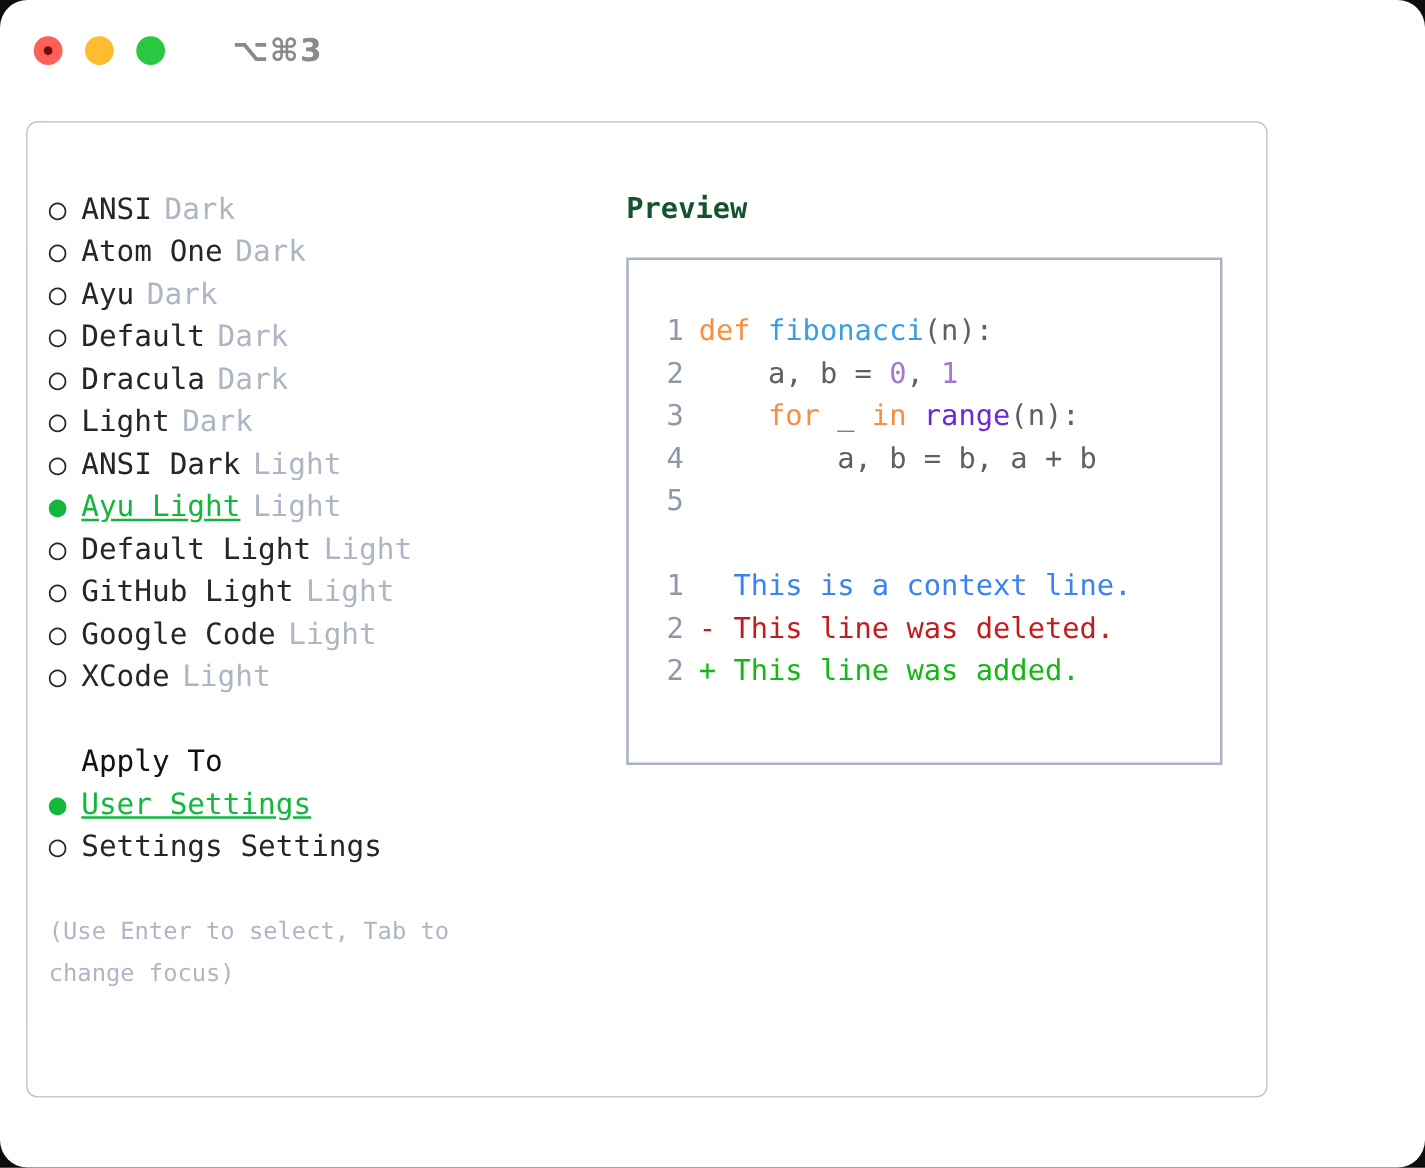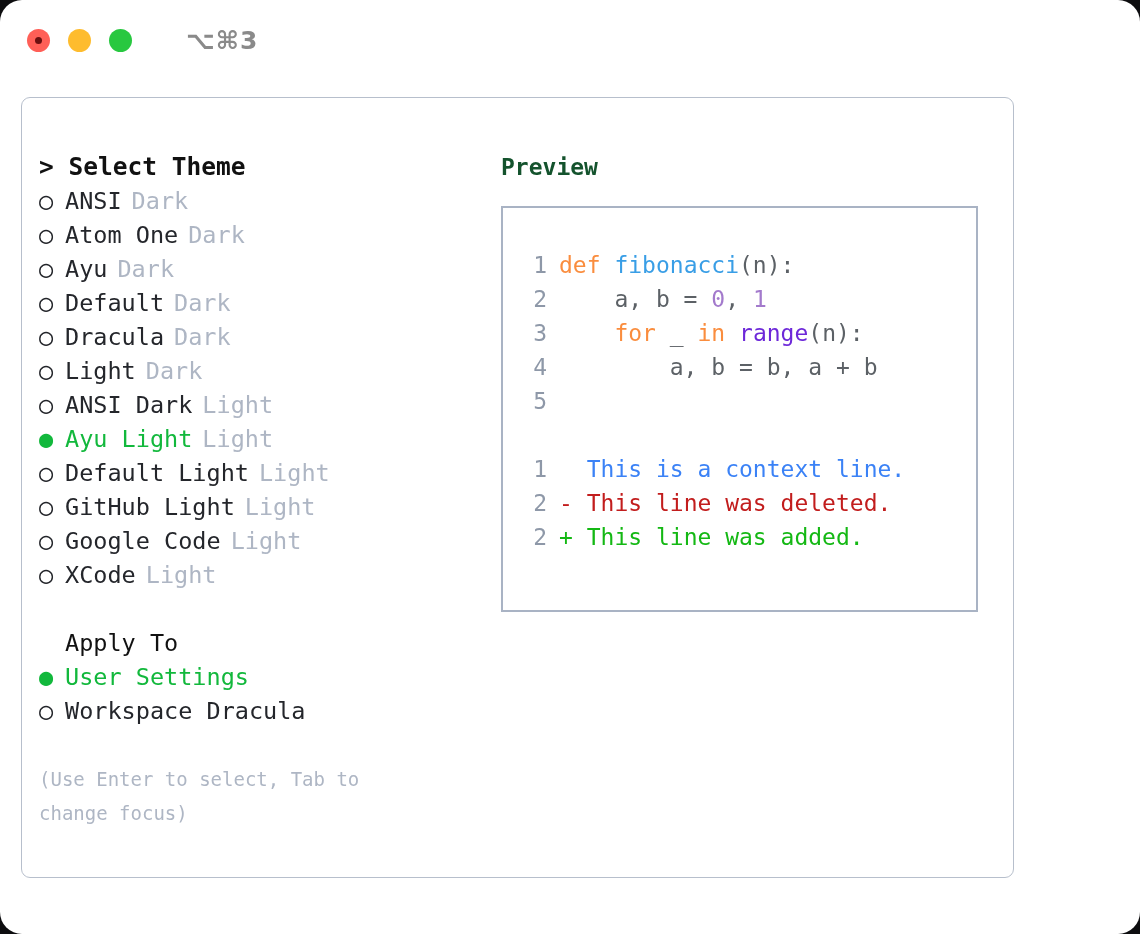--- a/index.html
+++ b/index.html
@@ -113,21 +113,21 @@
   }
   .marker {
     display: inline-block;
     width: 26px;
     flex: 0 0 26px;
     color: #24262b;
     font-size: 23.5px;
   }
   .marker.sel { color: #12b83c; }
   .opt-label { color: #24262b; }
-  .opt-row.selected .opt-label { color: #12b83c; }
+  .opt-row.selected .opt-label { color: #12b83c; text-decoration: underline; }
   .opt-variant {
     color: #aeb6c4;
     margin-left: 10px;
   }
   .opt-row.selected .opt-variant { color: #aeb6c4; }
 
   .apply-title {
     font-size: 23.5px;
     color: #111111;
     line-height: 34px;
@@ -210,21 +210,20 @@
       <span class="light green"></span>
     </div>
     <div class="shortcut">⌥⌘3</div>
   </div>
 
   <div class="panel">
     <div class="panel-inner">
 
       <div class="left-col">
 
-        <div class="section-title">&gt; Select Theme</div>
 
         <div id="theme-list">
             <div class="opt-row"><span class="marker">○</span><span class="opt-label">ANSI</span><span class="opt-variant">Dark</span></div>
             <div class="opt-row"><span class="marker">○</span><span class="opt-label">Atom One</span><span class="opt-variant">Dark</span></div>
             <div class="opt-row"><span class="marker">○</span><span class="opt-label">Ayu</span><span class="opt-variant">Dark</span></div>
             <div class="opt-row"><span class="marker">○</span><span class="opt-label">Default</span><span class="opt-variant">Dark</span></div>
             <div class="opt-row"><span class="marker">○</span><span class="opt-label">Dracula</span><span class="opt-variant">Dark</span></div>
             <div class="opt-row"><span class="marker">○</span><span class="opt-label">Light</span><span class="opt-variant">Dark</span></div>
             <div class="opt-row"><span class="marker">○</span><span class="opt-label">ANSI Dark</span><span class="opt-variant">Light</span></div>
             <div class="opt-row selected"><span class="marker sel">●</span><span class="opt-label">Ayu Light</span><span class="opt-variant">Light</span></div>
@@ -233,21 +232,21 @@
             <div class="opt-row"><span class="marker">○</span><span class="opt-label">Google Code</span><span class="opt-variant">Light</span></div>
             <div class="opt-row"><span class="marker">○</span><span class="opt-label">XCode</span><span class="opt-variant">Light</span></div>
           </div>
 
         <div class="gap-sm"></div>
 
         <div class="apply-title">Apply To</div>
 
         <div id="apply-list">
             <div class="opt-row selected"><span class="marker sel">●</span><span class="opt-label">User Settings</span></div>
-            <div class="opt-row"><span class="marker">○</span><span class="opt-label">Workspace Dracula</span></div>
+            <div class="opt-row"><span class="marker">○</span><span class="opt-label">Settings Settings</span></div>
           </div>
 
         <div class="hint">(Use Enter to select, Tab to change focus)</div>
       </div>
 
       <div class="right-col">
         <div class="preview-title">Preview</div>
 
         <div class="code-box">
           <div id="code-lines">

